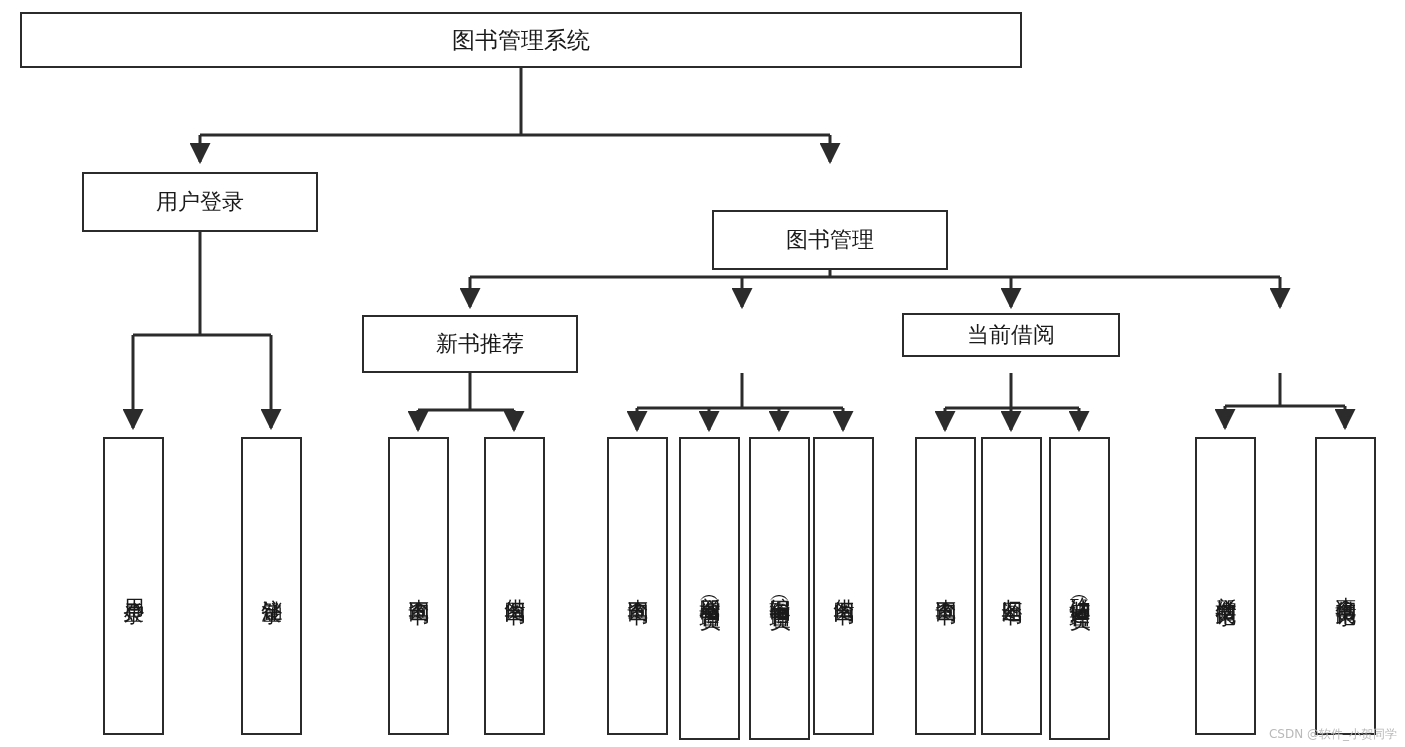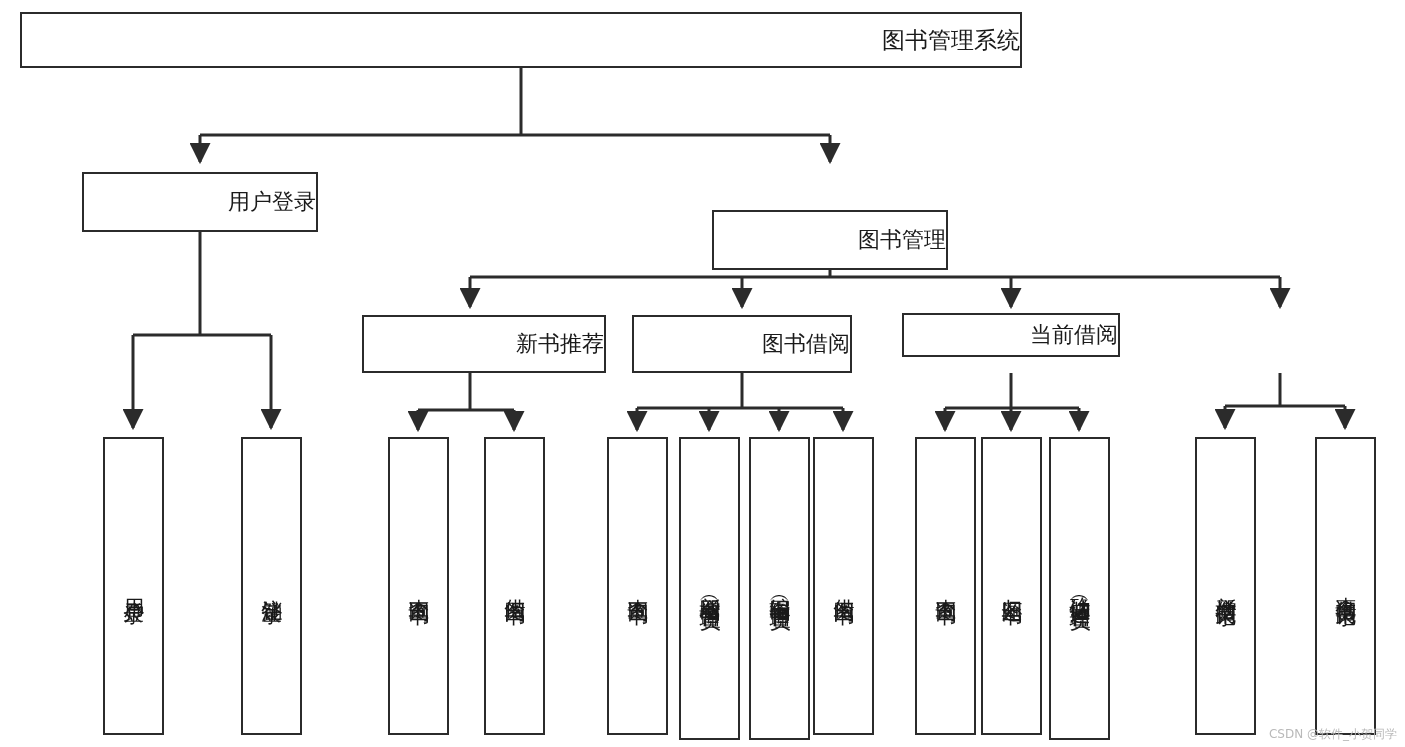--- a/index.html
+++ b/index.html
@@ -5,21 +5,21 @@
   html,body{margin:0;padding:0;background:#ffffff;}
   body{font-family:"DejaVu Sans","Liberation Sans",sans-serif;}
   #canvas{position:relative;width:1405px;height:747px;background:#ffffff;overflow:hidden;}
   .node{
     position:absolute;
     box-sizing:border-box;
     border:2px solid #2b2b2b;
     background:#ffffff;
     display:flex;
     align-items:center;
-    justify-content:flex-end;
+    justify-content:center;
     color:#1a1a1a;
   }
   .node .lbl{
     display:block;
     text-align:center;
     line-height:1.05;
     white-space:nowrap;
   }
   .h-node .lbl{font-size:22px;}
   .root .lbl{font-size:23px;}
@@ -100,25 +100,22 @@
     <span class="lbl">图书管理系统</span>
   </div>
 
   <div class="node h-node" style="left:82px;top:172px;width:236px;height:60px;">
     <span class="lbl">用户登录</span>
   </div>
   <div class="node h-node" style="left:712px;top:172px;width:236px;height:60px;margin-top:38px;">
     <span class="lbl">图书管理</span>
   </div>
 
-  <div class="node h-node" style="left:362px;top:315px;width:244px;height:58px;padding-left:20px;">
+  <div class="node h-node" style="left:362px;top:315px;width:216px;height:58px;padding-left:20px;">
     <span class="lbl">新书推荐</span>
-  </div>
-  <div class="node h-node" style="left:632px;top:315px;width:220px;height:58px;">
-    <span class="lbl">图书借阅</span>
   </div>
   <div class="node h-node" style="left:902px;top:313px;width:218px;height:44px;">
     <span class="lbl">当前借阅</span>
   </div>
 
   <div class="node v-node" style="left:103px;top:437px;width:61px;height:298px;">
     <span class="lbl">用户登录</span>
   </div>
   <div class="node v-node" style="left:241px;top:437px;width:61px;height:298px;">
     <span class="lbl">注销登录</span>

